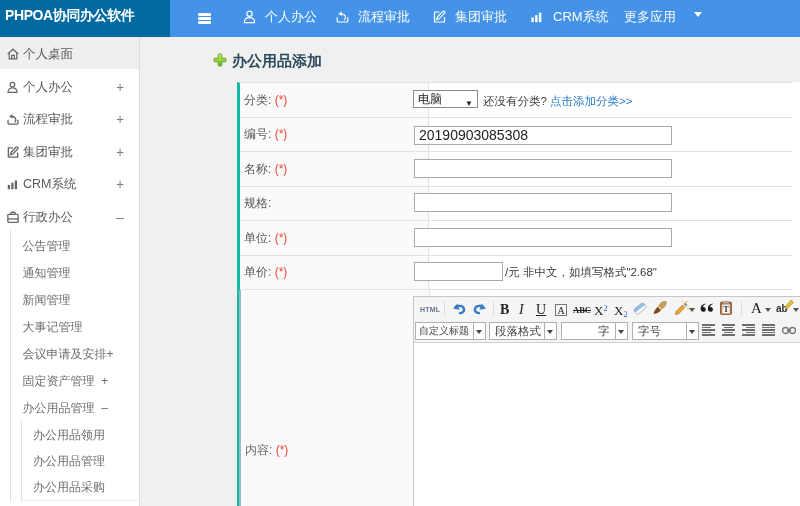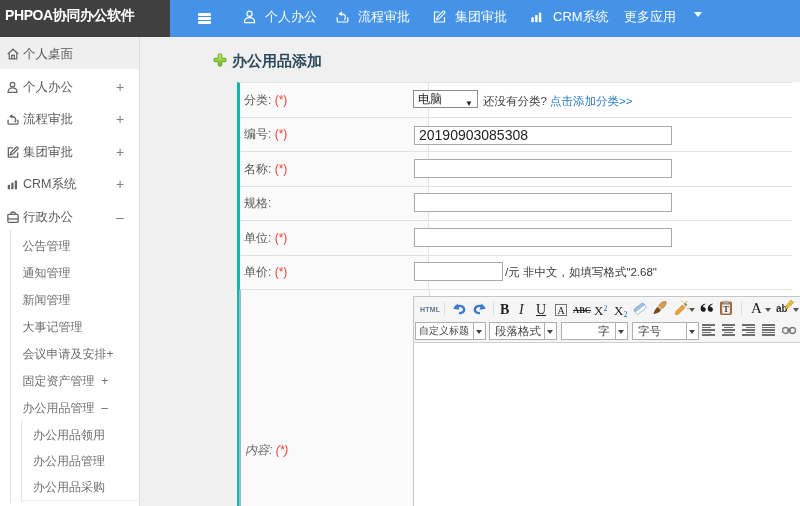--- a/index.html
+++ b/index.html
@@ -3,21 +3,21 @@
 <meta charset="utf-8">
 <style>
 * { margin:0; padding:0; box-sizing:border-box; }
 html,body { width:800px; height:506px; overflow:hidden; background:#fff;
   font-family:"Liberation Sans", sans-serif; }
 #page { position:relative; width:800px; height:506px; overflow:hidden; }
 .abs { position:absolute; }
 
 
 #topbar { position:absolute; left:0; top:0; width:800px; height:37px; background:#4493e8; box-shadow:0 2px 4px rgba(120,130,140,0.55); }
-#logo { position:absolute; left:0; top:0; width:170px; height:37px; background:#404040;
+#logo { position:absolute; left:0; top:0; width:170px; height:37px; background:#0369a1;
   color:#fff; font-size:14px; font-weight:bold; line-height:30px; padding-left:5px; letter-spacing:-0.4px;}
 .burger { position:absolute; left:198px; top:13px; width:13px; height:11px; }
 .burger div { height:2.5px; background:#fff; margin-bottom:1.6px; border-radius:1px;}
 .navitem { position:absolute; top:0; height:33px; line-height:33px; color:#fdfeff; font-size:13px; }
 .navitem svg { vertical-align:-3px; margin-right:8px; }
 
 
 #sidebar { position:absolute; left:0; top:37px; width:140px; height:469px; background:#fff; border-right:1px solid #dcdcdc; }
 .m1 { position:absolute; left:0; width:139px; height:26px; line-height:26px; color:#5a5a5a; font-size:12.5px; }
 .m1 svg { position:absolute; left:6px; top:6px; }
@@ -35,21 +35,21 @@
 #plusicon { position:absolute; left:213px; top:53px; }
 
 
 #tbl { position:absolute; left:237px; top:82px; width:571px; height:424px; border-top:1px solid #e2e2e2; border-left:3px solid #14b8a6; border-right:1px solid #e8e8e8; background:#5eead4; }
 .row { position:relative; width:100%; height:34.5px; border-bottom:1px solid #e2e2e2; background:#fff; }
 .row .lab { position:absolute; left:0; top:0; width:189px; height:100%; background:#fafafa; border-right:1px solid #e2e2e2; }
 .lab span.lt { position:absolute; left:4px; top:50%; transform:translateY(-50%); font-size:12px; color:#595959; white-space:nowrap;}
 .req { color:#e43; }
 #lastrow { position:relative; width:100%; height:217px; background:#fff; border-left:2px solid #96b9cc; margin-left:-1px; }
 #lastrow .lab { position:absolute; left:0; top:0; width:189px; height:100%; background:#fafafa; border-right:1px solid #e2e2e2;}
-#lastrow .lt { position:absolute; left:4px; top:160px; font-size:12px; color:#666; white-space:nowrap;font-style:italic;}
+#lastrow .lt { position:absolute; left:4px; top:160px; font-size:12px; color:#666; white-space:nowrap;}
 
 
 .field { position:absolute; background:#fff; border:1px solid #a9a9a9; }
 #sel { left:413px; top:90px; width:65px; height:18px; border:1px solid #8b8b8b; font-size:12px; color:#222; line-height:17px; padding-left:4px;}
 #sel .ar { position:absolute; right:4px; top:4px; font-size:8px; color:#222; }
 #cattext { position:absolute; left:483px; top:94px; font-size:11.5px; color:#3c3c3c; }
 #cattext a { color:#2779c9; text-decoration:none; }
 #inp1 { left:414px; top:126px; width:258px; height:19px; font-size:14px; color:#222; line-height:17px; padding-left:4px; }
 #inp2 { left:414px; top:158.5px; width:258px; height:19px; }
 #inp3 { left:414px; top:193px; width:258px; height:19px; }

